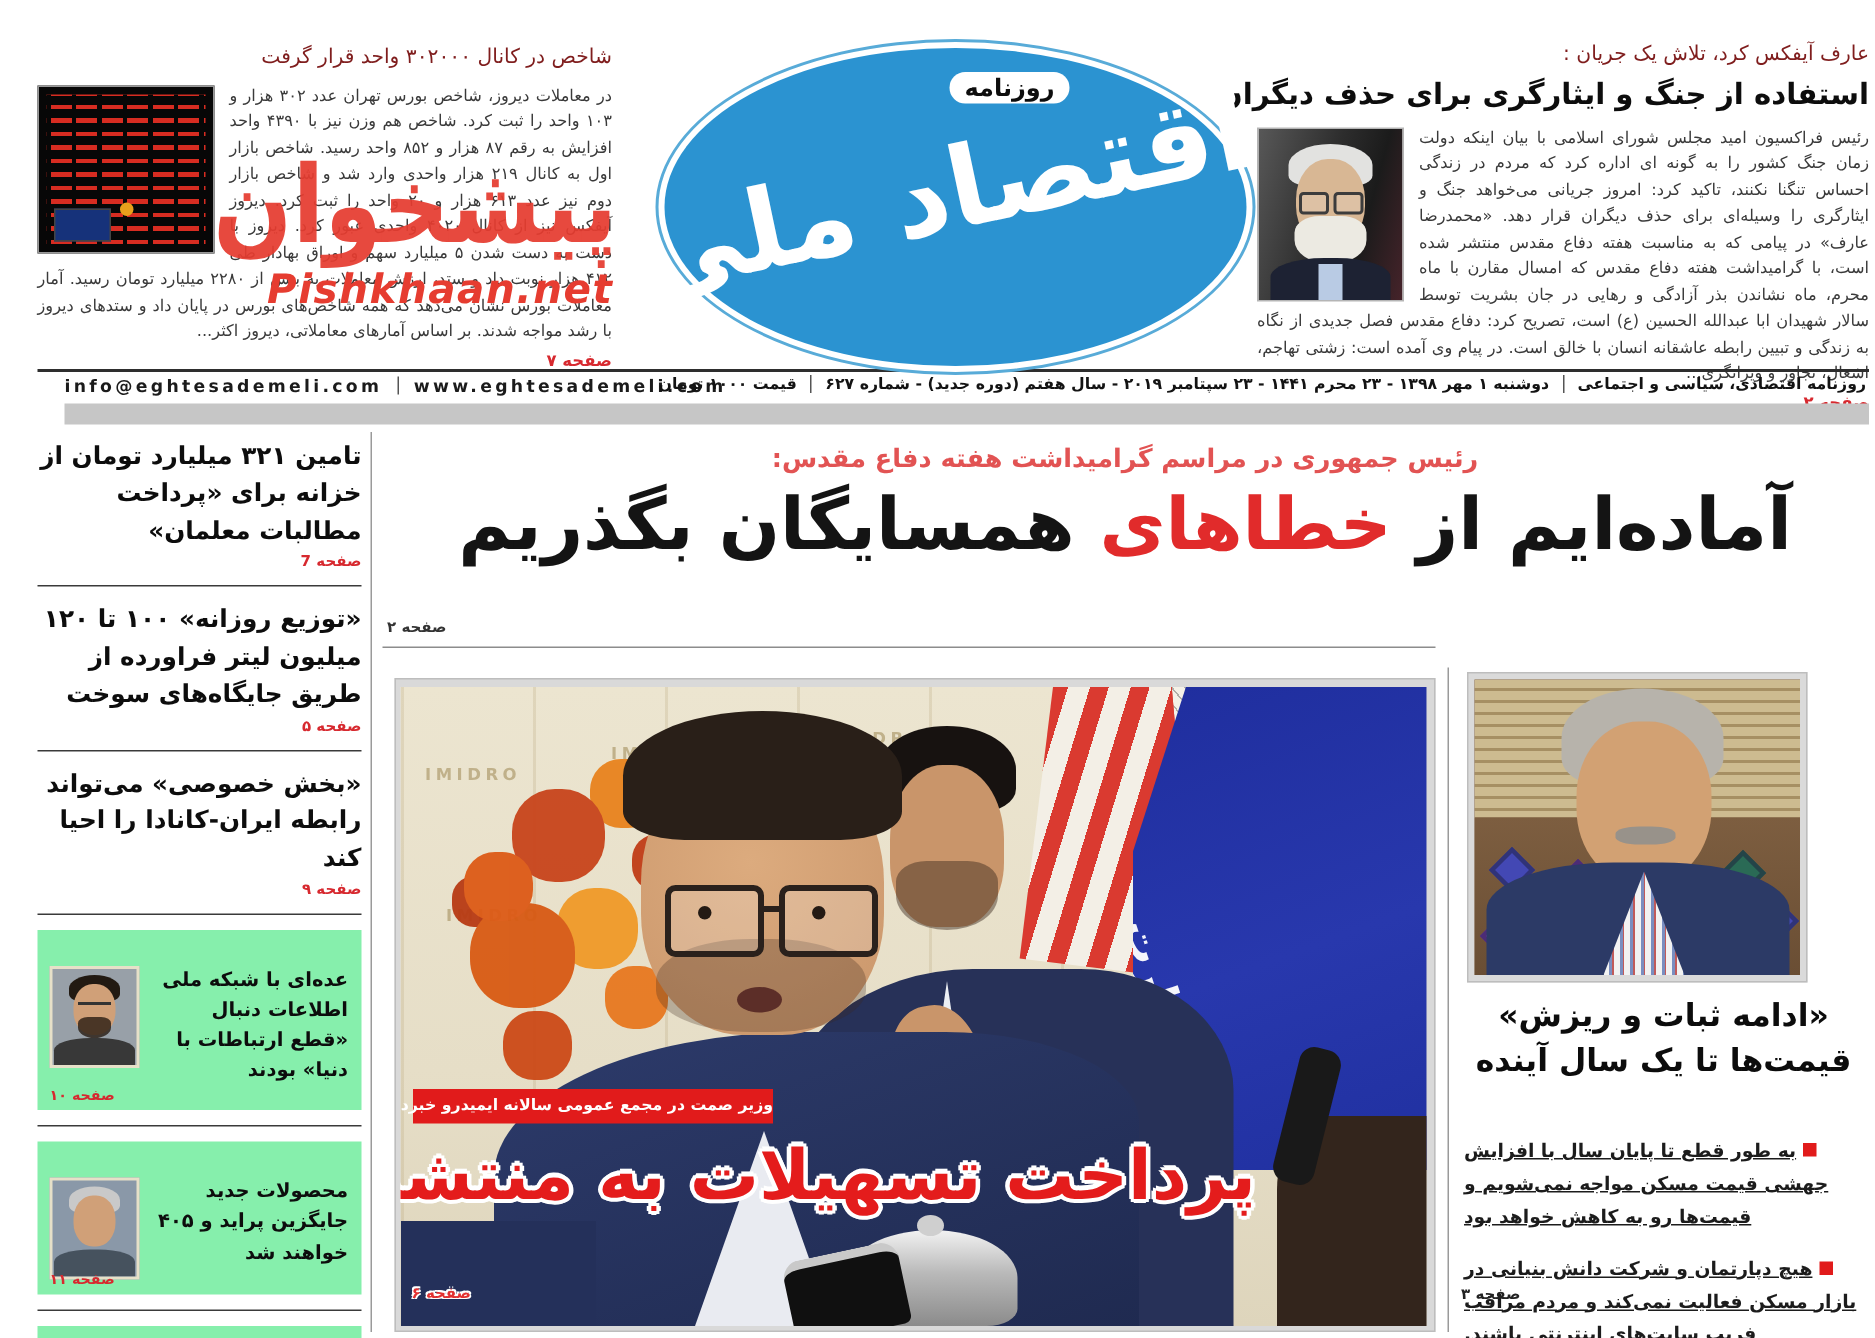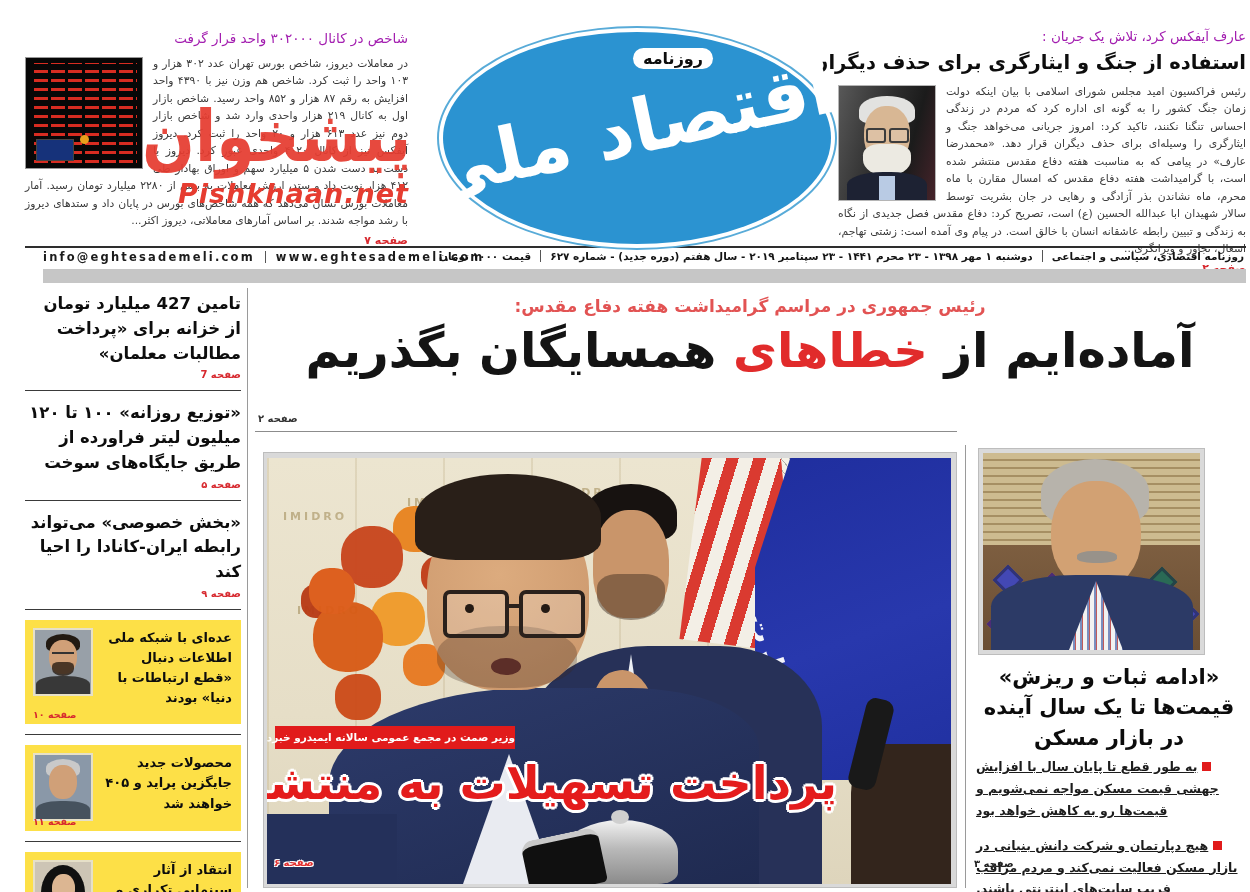--- a/index.html
+++ b/index.html
@@ -5,21 +5,21 @@
   html,body{margin:0;padding:0;}
   body{
     width:1250px;height:892px;position:relative;overflow:hidden;
     background:#ffffff;color:#111;
     font-family:"DejaVu Sans", sans-serif;
     direction:rtl;
   }
   .abs{position:absolute;}
   
   .article{position:absolute;}
-  .kicker{font-size:13.5px;color:#a21caf;text-align:right;font-weight:500;}
+  .kicker{font-size:13.5px;color:#7f1d1d;text-align:right;font-weight:500;}
   .m-headline{font-size:22px;font-weight:bold;color:#0d0d0d;text-align:right;margin-top:7px;white-space:nowrap;}
   .m-body{margin-top:9px;font-size:10.8px;line-height:1.62;color:#3a3a3a;text-align:justify;}
   .page-ref{color:#d7292f;font-weight:bold;font-size:11px;margin-top:4px;}
   .bourse{left:25px;top:30px;width:383px;}
   .aref{left:838px;top:28px;width:408px;}
   .aref .m-headline{font-size:19.5px;}
   .float-photo{float:left;margin:2px 10px 4px 0;}
   
   .stock-photo{width:116px;height:110px;background:#070707;border:1px solid #999;position:relative;overflow:hidden;}
   .stock-rows{position:absolute;inset:5px;
@@ -58,21 +58,21 @@
   .lead-headline .red{color:#e12b2b;}
   .lead-pref{left:258px;top:413px;font-size:10px;font-weight:bold;color:#333;}
   .lead-rule{left:255px;top:431px;width:702px;height:1px;background:#8c8c8c;}
   .vline-left{left:247px;top:288px;width:1px;height:600px;background:#9a9a9a;}
   .vline-right{left:965px;top:445px;width:1px;height:443px;background:#9a9a9a;}
   
   .left-col{left:25px;top:292px;width:216px;}
   .lc-head{font-size:16.5px;font-weight:bold;line-height:1.5;text-align:right;color:#0d0d0d;}
   .lc-ref{color:#d7292f;font-weight:bold;font-size:10px;margin-top:3px;}
   .sep{border:none;border-top:1.5px solid #3a3a3a;margin:10px 0;}
-  .ybox{background:#fde047;padding:8px 9px 16px 8px;min-height:62px;position:relative;}
+  .ybox{background:#86efac;padding:24px 9px 16px 8px;min-height:62px;position:relative;}
   .ybox .lc-head{font-size:13px;line-height:1.55;}
   .ybox .lc-ref{position:absolute;left:8px;bottom:4px;margin:0;font-size:9.5px;}
   .headshot{float:left;width:56px;height:64px;border:2px solid #e6e0c8;position:relative;overflow:hidden;margin-right:6px;}
   .hs-hair{position:absolute;left:11px;top:4px;width:34px;height:18px;border-radius:50% 50% 30% 30%;background:#221a12;}
   .hs-face{position:absolute;left:14px;top:10px;width:28px;height:34px;border-radius:46%;background:#d0a078;}
   .hs-glass{position:absolute;left:17px;top:22px;width:22px;height:5px;border-top:2px solid #333;}
   .hs-beard{position:absolute;left:17px;top:32px;width:22px;height:14px;border-radius:30% 30% 50% 50%;background:rgba(40,28,18,.8);}
   .hs-body{position:absolute;left:1px;bottom:0;width:54px;height:18px;border-radius:45% 45% 0 0;background:#383838;}
   .p1{background:#98a0a8;}
   .p2{background:#8a98a8;} .p2 .hs-hair{background:#c9c9c9;} .p2 .hs-body{background:#46525e;}
@@ -209,21 +209,21 @@
 
 <div class="abs lead-kicker">رئیس جمهوری در مراسم گرامیداشت هفته دفاع مقدس:</div>
 <div class="abs lead-headline"><span>آماده‌ایم از </span><span class="red">خطاهای</span><span> همسایگان بگذریم</span></div>
 <div class="abs lead-pref">صفحه ۲</div>
 <div class="abs lead-rule"></div>
 <div class="abs vline-left"></div>
 <div class="abs vline-right"></div>
 
 <div class="abs left-col">
   <div>
-    <div class="lc-head">تامین 427 میلیارد تومان از خزانه برای «پرداخت مطالبات معلمان»</div>
+    <div class="lc-head">تامین ۳۲۱ میلیارد تومان از خزانه برای «پرداخت مطالبات معلمان»</div>
     <div class="lc-ref">صفحه 7</div>
   </div>
   <hr class="sep">
   <div>
     <div class="lc-head">«توزیع روزانه» ۱۰۰ تا ۱۲۰ میلیون لیتر فراورده از طریق جایگاه‌های سوخت</div>
     <div class="lc-ref">صفحه ۵</div>
   </div>
   <hr class="sep">
   <div>
     <div class="lc-head">«بخش خصوصی» می‌تواند رابطه ایران-کانادا را احیا کند</div>
@@ -317,21 +317,20 @@
     <div class="p-hair"></div>
     <div class="p-face"></div>
     <div class="p-must"></div>
     <div class="p-blazer"></div>
     <div class="p-shirt"></div>
   </div>
 </div>
 <div class="abs rc-headline">
   <div>«ادامه ثبات و ریزش»</div>
   <div>قیمت‌ها تا یک سال آینده</div>
-  <div>در بازار مسکن</div>
 </div>
 <div class="abs rc-bullets">
   <div class="bullet"><span class="sq"></span><span>به طور قطع تا پایان سال با افزایش جهشی قیمت مسکن مواجه نمی‌شویم و قیمت‌ها رو به کاهش خواهد بود</span></div>
   <div class="bullet"><span class="sq"></span><span>هیچ دپارتمان و شرکت دانش بنیانی در بازار مسکن فعالیت نمی‌کند و مردم مراقب فریب سایت‌های اینترنتی باشند.</span></div>
 </div>
 <div class="abs rc-pref">صفحه ۳</div>
 
 <div class="abs wm-fa">پیشخوان</div>
 <div class="abs wm-en">Pishkhaan.net</div>
 

